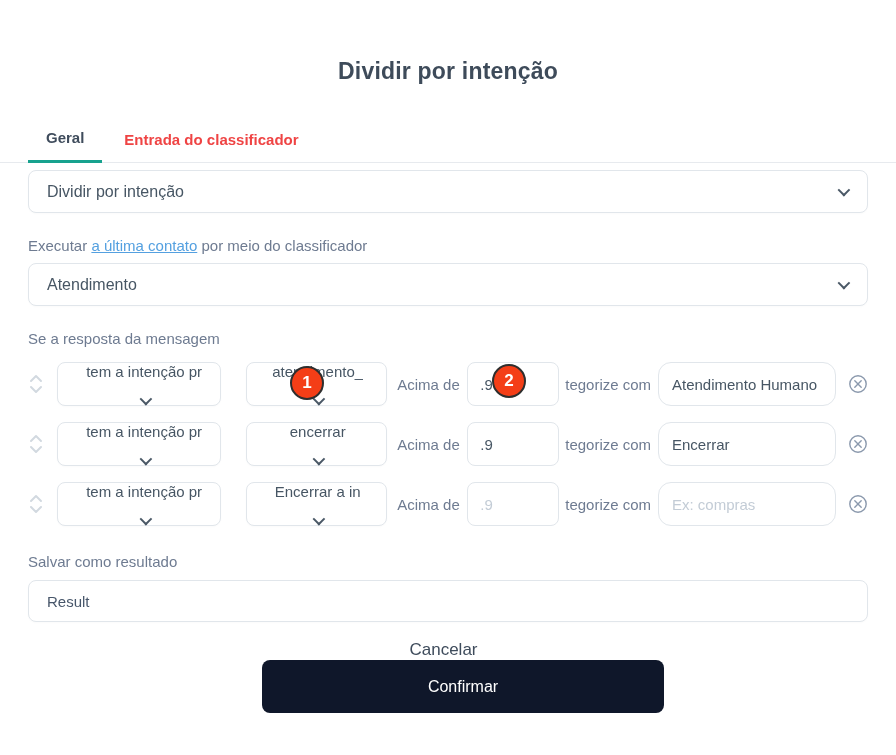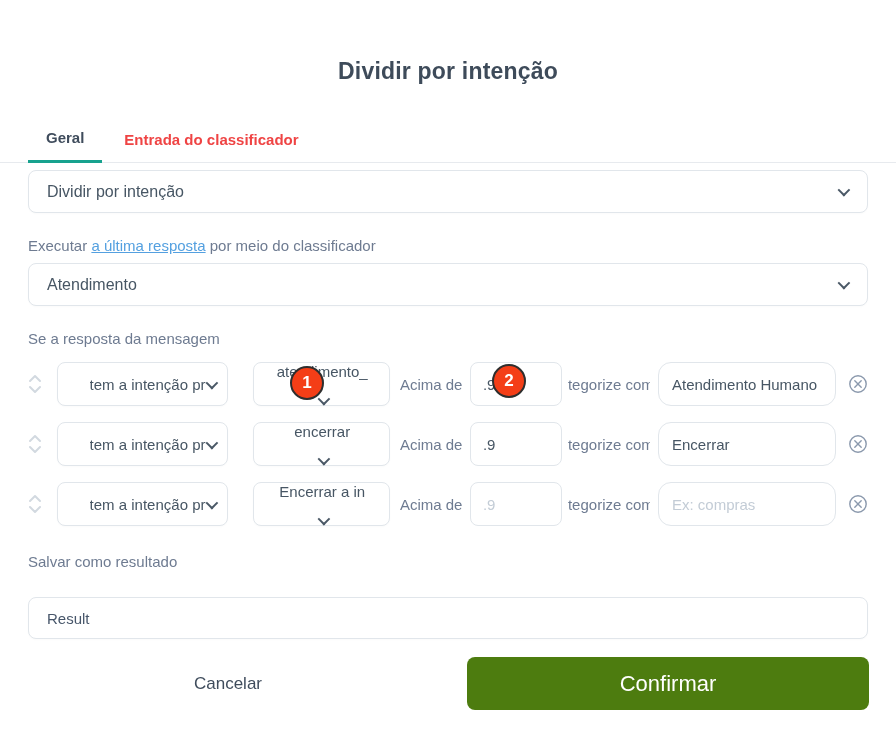--- a/index.html
+++ b/index.html
@@ -103,21 +103,21 @@
     height:44px;
     border:1px solid #e1e6eb;
     border-radius:8px;
     background:#ffffff;
     display:flex;
     align-items:center;
     font-size:15px;
     color:#475664;
     box-shadow:0 1px 2px rgba(0,0,0,0.02);
   }
-  .sel-cond { width:172px; justify-content:space-between; padding:0 12px 0 32px; margin-right:25px; cursor:pointer; }
+  .sel-cond { width:172px; justify-content:space-between; padding:0 12px 0 22px; margin-right:25px; cursor:pointer;flex-direction:column; }
   .sel-intent { width:148px; justify-content:space-between; padding:0 12px 0 14px; margin-right:10px; cursor:pointer;flex-direction:column; }
   .sel-cond .txt, .sel-intent .txt {
     white-space:nowrap; overflow:hidden; max-width:120px;
   }
   .row-label {
     font-size:15px;
     color:#6e7b91;
     white-space:nowrap;
   }
   .lbl-above { width:58px; margin-right:12px; }
@@ -143,59 +143,60 @@
     margin-right:12px;
     outline:none;
     text-overflow:clip;
     white-space:nowrap;
     overflow:hidden;
   }
   input::placeholder { color:#c3ccd6; opacity:1; }
   .remove { width:20px; height:20px; cursor:pointer; flex:0 0 auto; }
 
   .text-input {
-    margin-top:25px;
+    margin-top:8px;
     width:100%;
     height:42px;
     border:1px solid #e1e6eb;
     border-radius:8px;
     font-family:"Liberation Sans", sans-serif;
     font-size:15px;
     color:#47566a;
     padding:0 18px;
     outline:none;
     box-shadow:0 1px 2px rgba(0,0,0,0.02);
   }
 
   
   .footer {
     display:flex;
     align-items:center;
     margin-top:18px;
-    padding:0 27px 0 28px;
+    padding:0 27px 0 18px;
+    flex-direction:column;
   }
   .btn-cancel {
     width:400px;
     text-align:center;
     font-size:17px;
     color:#3f4c5c;
     background:none;
     border:none;
     font-family:"Liberation Sans", sans-serif;
     cursor:pointer;
   }
   .btn-confirm {
     margin-left:39px;
     width:402px;
     height:53px;
-    background:#4d7c0f;
+    background:#0f172a;
     border:none;
     border-radius:8px;
     color:#ffffff;
-    font-size:22px;
+    font-size:16px;
     font-family:"Liberation Sans", sans-serif;
     cursor:pointer;
   }
 
   
   .badge {
     position:absolute;
     width:34px; height:34px;
     border-radius:50%;
     background:#f43e17;
@@ -223,21 +224,21 @@
     <div class="tab inactive">Entrada do classificador</div>
   </div>
 
   <div class="content">
 
     <div class="select-box">
       <span>Dividir por intenção</span>
       <span class="chev"></span>
     </div>
 
-    <div class="field-label tight"><span>Executar </span><span class="link">a última resposta</span><span> por meio do classificador</span></div>
+    <div class="field-label tight"><span>Executar </span><span class="link">a última contato</span><span> por meio do classificador</span></div>
     <div class="select-box">
       <span>Atendimento</span>
       <span class="chev"></span>
     </div>
 
     <div class="field-label tight">Se a resposta da mensagem</div>
 
     <div class="rows">
 
       <div class="cond-row">

